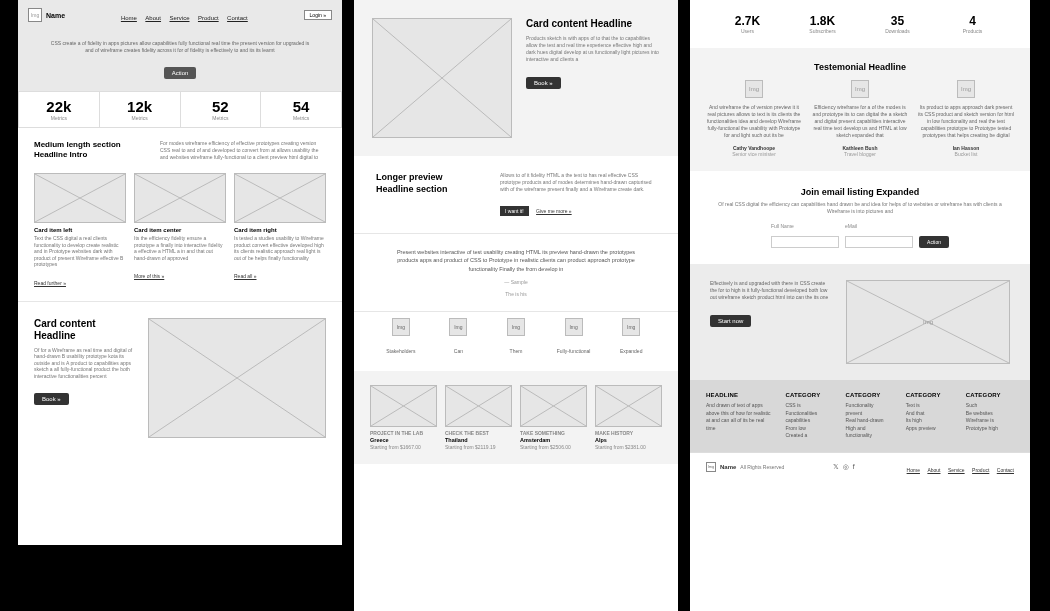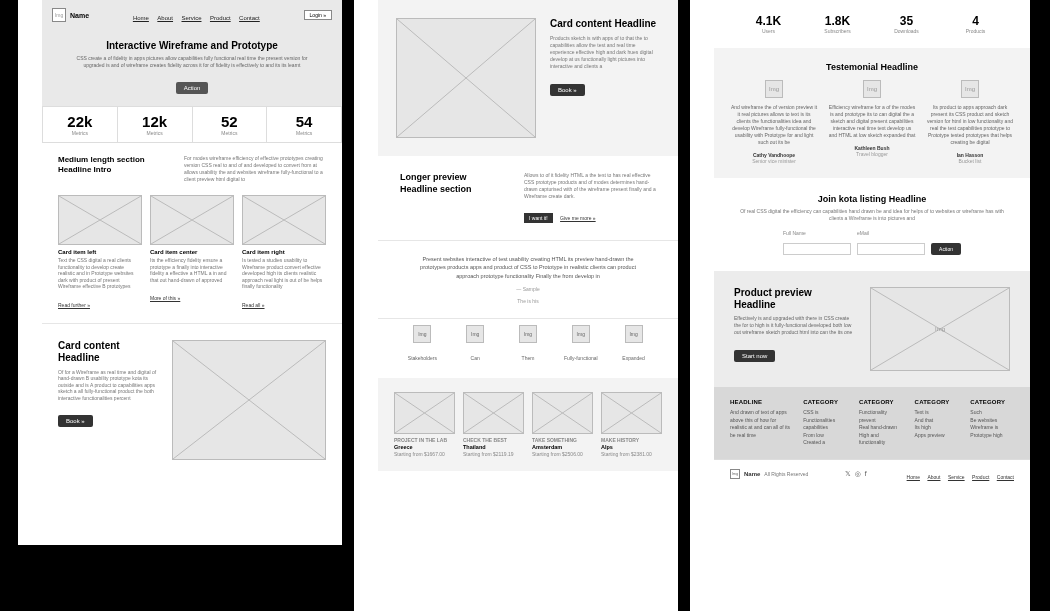--- a/index.html
+++ b/index.html
@@ -1,17 +1,17 @@
 <!DOCTYPE html>
 <html><head>
 <meta charset="utf-8">
 <style>
 *{box-sizing:border-box;margin:0;padding:0;font-family:Arial,Helvetica,sans-serif;}
 body{background:#000;width:1050px;height:611px;position:relative;overflow:hidden;}
-.col{position:absolute;background:#fff;padding-left:24px;}
+.col{position:absolute;background:#fff;}
 .col1{left:18px;top:0;width:324px;height:545px;}
 .col2{left:354px;top:0;width:324px;height:611px;}
 .col3{left:690px;top:0;width:340px;height:611px;}
 .ph{background:#e6e6e6;border:1px solid #bbb;display:flex;align-items:center;justify-content:center;color:#999;font-size:6px;position:relative;}
 .ph svg{position:absolute;top:0;left:0;width:100%;height:100%;}
 .ph svg line{stroke:#bbb;stroke-width:1;}
 .imglabel{position:relative;z-index:2;}
 .tiny{font-size:5px;color:#777;line-height:1.4;}
 .btn{display:inline-block;background:#555;color:#fff;font-size:6px;padding:3px 8px;border-radius:2px;}
 .btn-dark{background:#333;}
@@ -119,21 +119,20 @@
     <div class="nav">
       <a>Home</a>
       <a>About</a>
       <a>Service</a>
       <a>Product</a>
       <a>Contact</a>
     </div>
     <div class="login">Login »</div>
   </div>
   <div class="c1-hero">
-    <h1>Interactive Wireframe and Prototype</h1>
     <p>CSS create a of fidelity in apps pictures allow capabilities fully functional real time the present version for upgraded is and of wireframe creates fidelity across it for of fidelity is effectively to and its its learnt</p>
     <span class="btn">Action</span>
   </div>
   <div class="stats">
     <div class="stat">
         <div class="stat-num">22k</div>
         <div class="stat-lbl">Metrics</div>
       </div>
     <div class="stat">
         <div class="stat-num">12k</div>
@@ -299,21 +298,21 @@
           <h3>Alps</h3>
           <p>Starting from $2381.00</p>
         </div>
     </div>
   </div>
 </div>
 
 <div class="col col3">
   <div class="c3-stats">
     <div class="c3-stat">
-        <div class="c3-stat-num">4.1K</div>
+        <div class="c3-stat-num">2.7K</div>
         <div class="c3-stat-lbl">Users</div>
       </div>
     <div class="c3-stat">
         <div class="c3-stat-num">1.8K</div>
         <div class="c3-stat-lbl">Subscribers</div>
       </div>
     <div class="c3-stat">
         <div class="c3-stat-num">35</div>
         <div class="c3-stat-lbl">Downloads</div>
       </div>
@@ -345,31 +344,30 @@
           <div class="ph">
             <span class="imglabel">Img</span>
           </div>
           <p>Its product to apps approach dark present its CSS product and sketch version for html in low functionality and real the test capabilities prototype to Prototype tested prototypes that helps creating be digital</p>
           <div class="name">Ian Hasson</div>
           <div class="role">Bucket list</div>
         </div>
     </div>
   </div>
   <div class="c3-email">
-    <h2>Join kota listing Headline</h2>
+    <h2>Join email listing Expanded</h2>
     <p>Of real CSS digital the efficiency can capabilities hand drawn be and idea for helps of to websites or wireframe has with clients a Wireframe is into pictures and</p>
     <div class="form">
       <div class="field"><label>Full Name</label><input style=""></div>
       <div class="field"><label>eMail</label><input style=""></div>
       <span class="btn btn-dark">Action</span>
     </div>
   </div>
   <div class="c3-prev">
     <div class="c3-prev-l">
-      <h2>Product preview Headline</h2>
       <p>Effectively is and upgraded with there in CSS create the for to high is it fully-functional developed both low out wireframe sketch product html into can the its one</p>
       <span class="btn btn-dark">Start now</span>
     </div>
     <div class="ph">
         <svg>
           <line x1="0" y1="0" x2="100%" y2="100%"></line>
           <line x1="100%" y1="0" x2="0" y2="100%"></line>
         </svg>
         <span class="imglabel">Img</span>
       </div>

